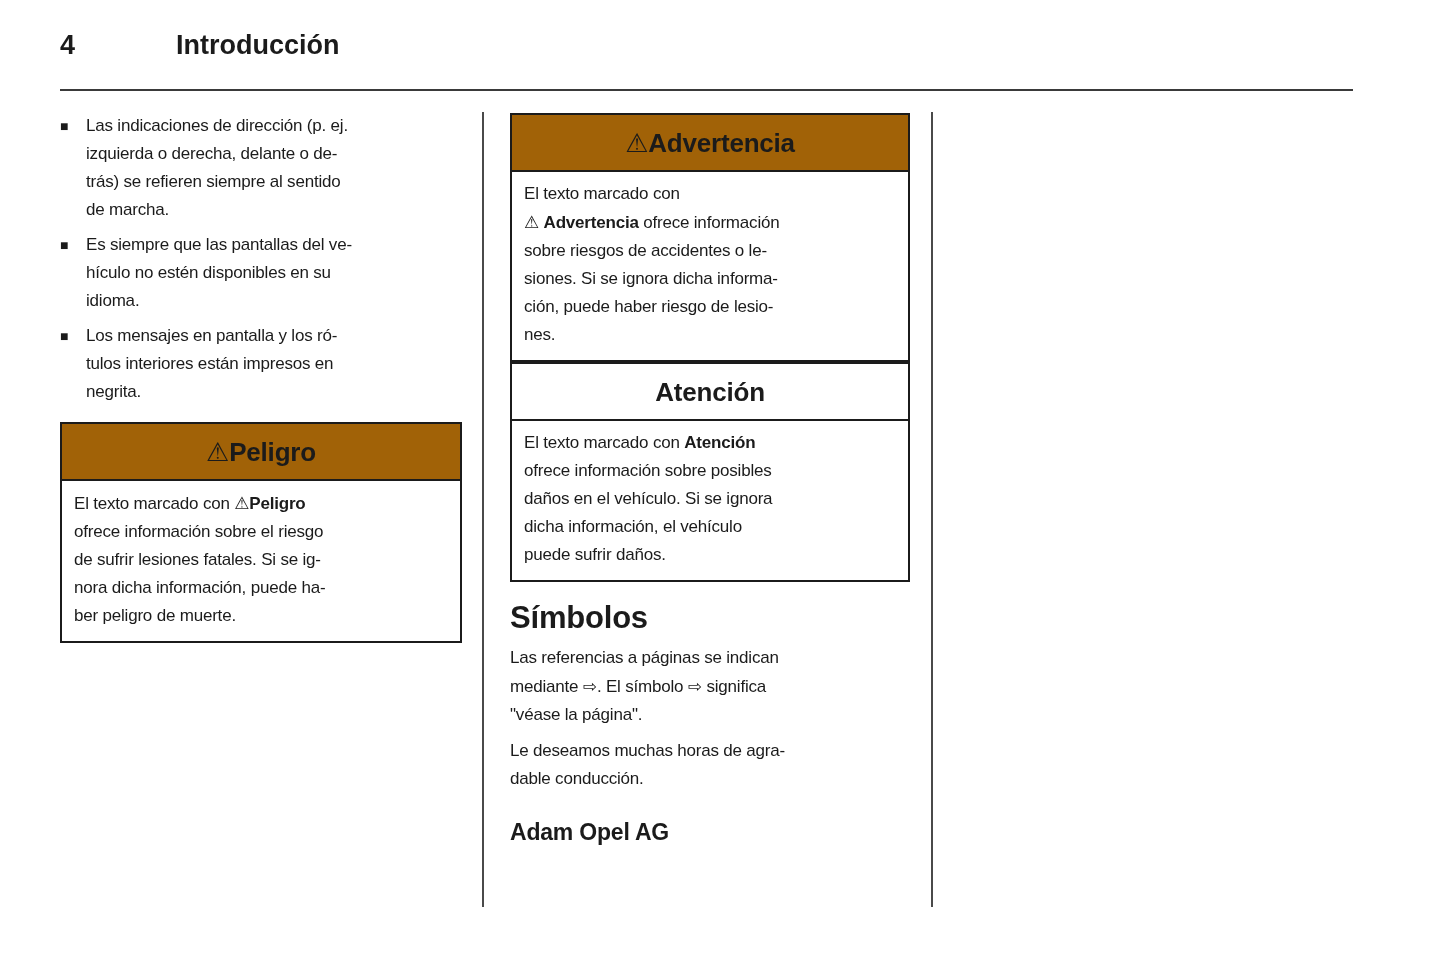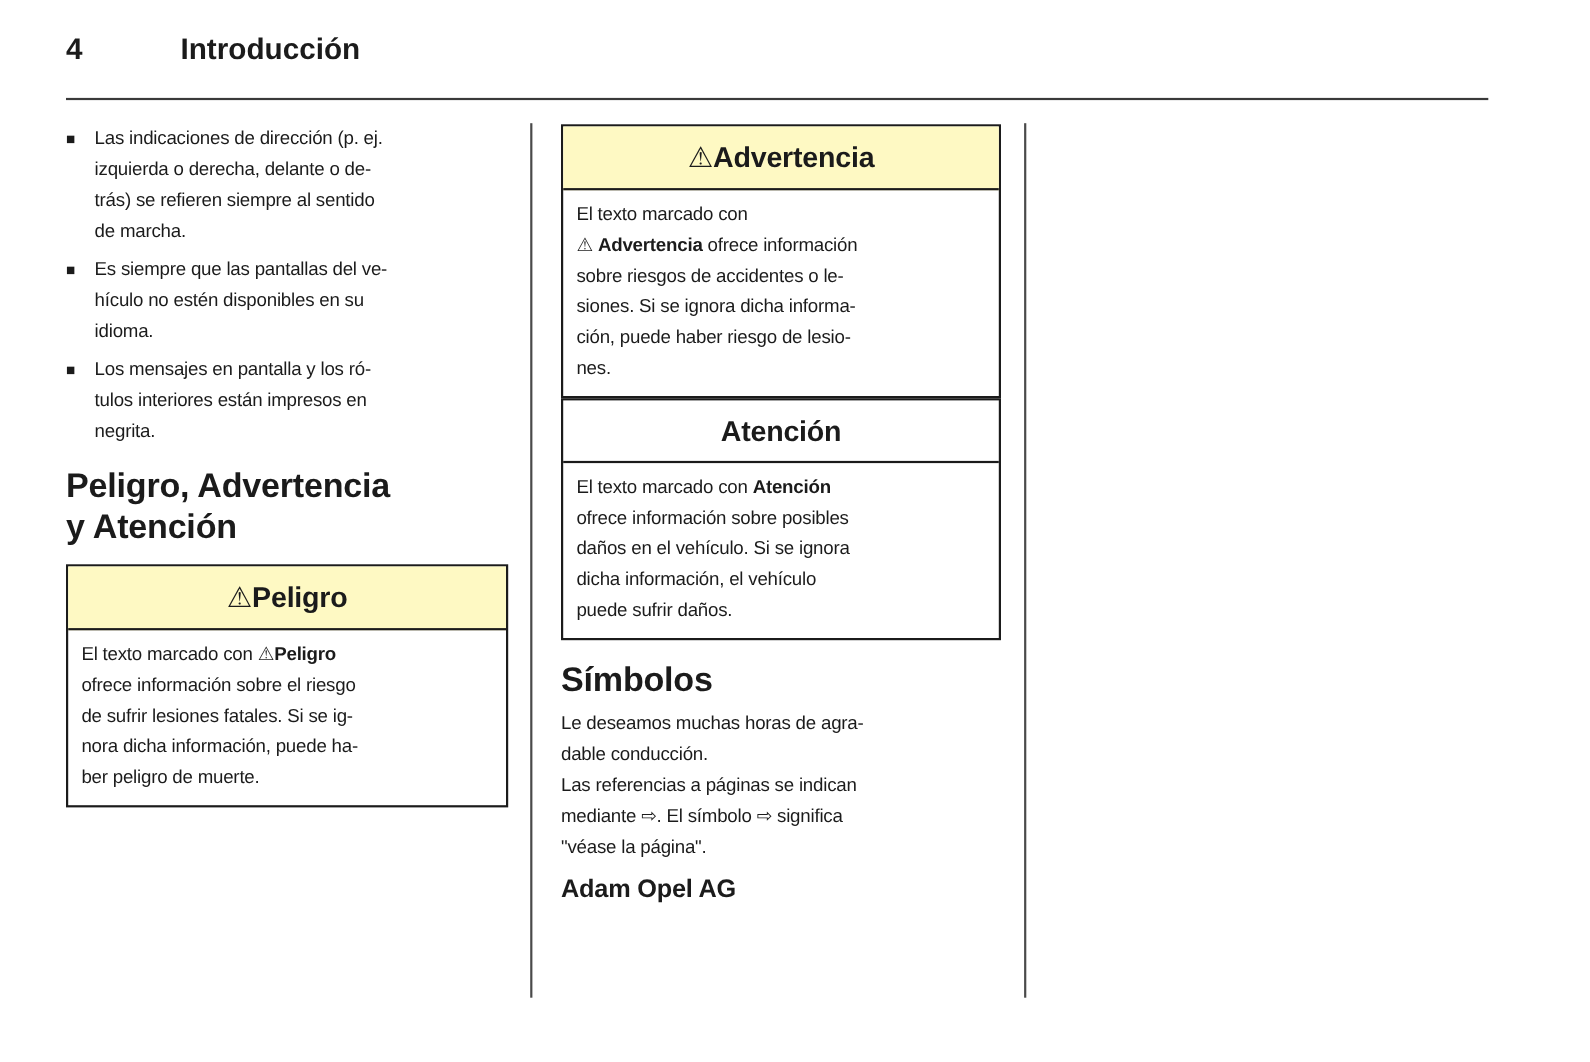--- a/index.html
+++ b/index.html
@@ -20,21 +20,21 @@
   
   .page-number {
     position: absolute;
     left: 60px;
     top: 30px;
     font-size: 27px;
     font-weight: bold;
   }
   .page-title {
     position: absolute;
-    left: 164px;
+    left: 176px;
     top: 30px;
     font-size: 27px;
     font-weight: bold;
   }
   .header-rule {
     position: absolute;
     left: 60px;
     top: 89px;
     width: 1293px;
     height: 2px;
@@ -111,32 +111,32 @@
   }
   .alert-box .box-header {
     padding: 12px 10px 11px 10px;
     border-bottom: 2px solid #1b1b1b;
     text-align: center;
     font-size: 26px;
     line-height: 32px;
     font-weight: bold;
     letter-spacing: -0.2px;
   }
-  .alert-box.gray-header .box-header { background: #fef9c3; }
+  .alert-box.gray-header .box-header { background: #a16207; }
   .alert-box .box-body {
     padding: 8px 0 11px 12px;
   }
   .danger-box  { margin-top: 16px; }
   .warning-box { margin-top: 3px; }
   .caution-box { }
 
   .para { margin: 8px 0 0 0; }
   .para.first { margin-top: 0; }
   .signature {
-    margin-top: 9px;
+    margin-top: 25px;
     font-size: 23px;
     line-height: 28px;
     font-weight: bold;
     letter-spacing: -0.2px;
   }
 
   .inline-icon {
     font-family: "DejaVu Sans", sans-serif;
     font-weight: normal;
     font-style: normal;
@@ -171,22 +171,20 @@
 idioma.</span></div>
       </li>
       <li class="bullet-item">
         <span class="bullet-marker">■</span>
         <div class="bullet-text body-text"><span>Los mensajes en pantalla y los ró-
 tulos interiores están impresos en
 </span><span style="font-weight: normal;">negrita</span><span>.</span></div>
       </li>
     </ul>
 
-    <div class="section-heading">Peligro, Advertencia
-y Atención</div>
 
     <div class="alert-box gray-header danger-box">
       <div class="box-header"><span class="inline-icon">⚠</span><span>Peligro</span></div>
       <div class="box-body body-text"><span>El texto marcado con </span><span class="inline-icon">⚠</span><span style="font-weight: bold;">Peligro</span><span>
 ofrece información sobre el riesgo
 de sufrir lesiones fatales. Si se ig-
 nora dicha información, puede ha-
 ber peligro de muerte.</span></div>
     </div>
 
@@ -208,24 +206,24 @@
       <div class="box-header"><span>Atención</span></div>
       <div class="box-body body-text"><span>El texto marcado con </span><span style="font-weight: bold;">Atención</span><span>
 ofrece información sobre posibles
 daños en el vehículo. Si se ignora
 dicha información, el vehículo
 puede sufrir daños.</span></div>
     </div>
 
     <div class="section-heading symbols-heading">Símbolos</div>
 
-    <div class="para body-text">Le deseamos muchas horas de agra-
-dable conducción.</div>
-
     <div class="para first body-text"><span>Las referencias a páginas se indican
 mediante </span><span class="inline-icon">⇨</span><span>. El símbolo </span><span class="inline-icon">⇨</span><span> significa
 "véase la página".</span></div>
 
+    <div class="para body-text">Le deseamos muchas horas de agra-
+dable conducción.</div>
+
     <div class="signature">Adam Opel AG</div>
 
   </div>
 
 </div>
 
 </body></html>

